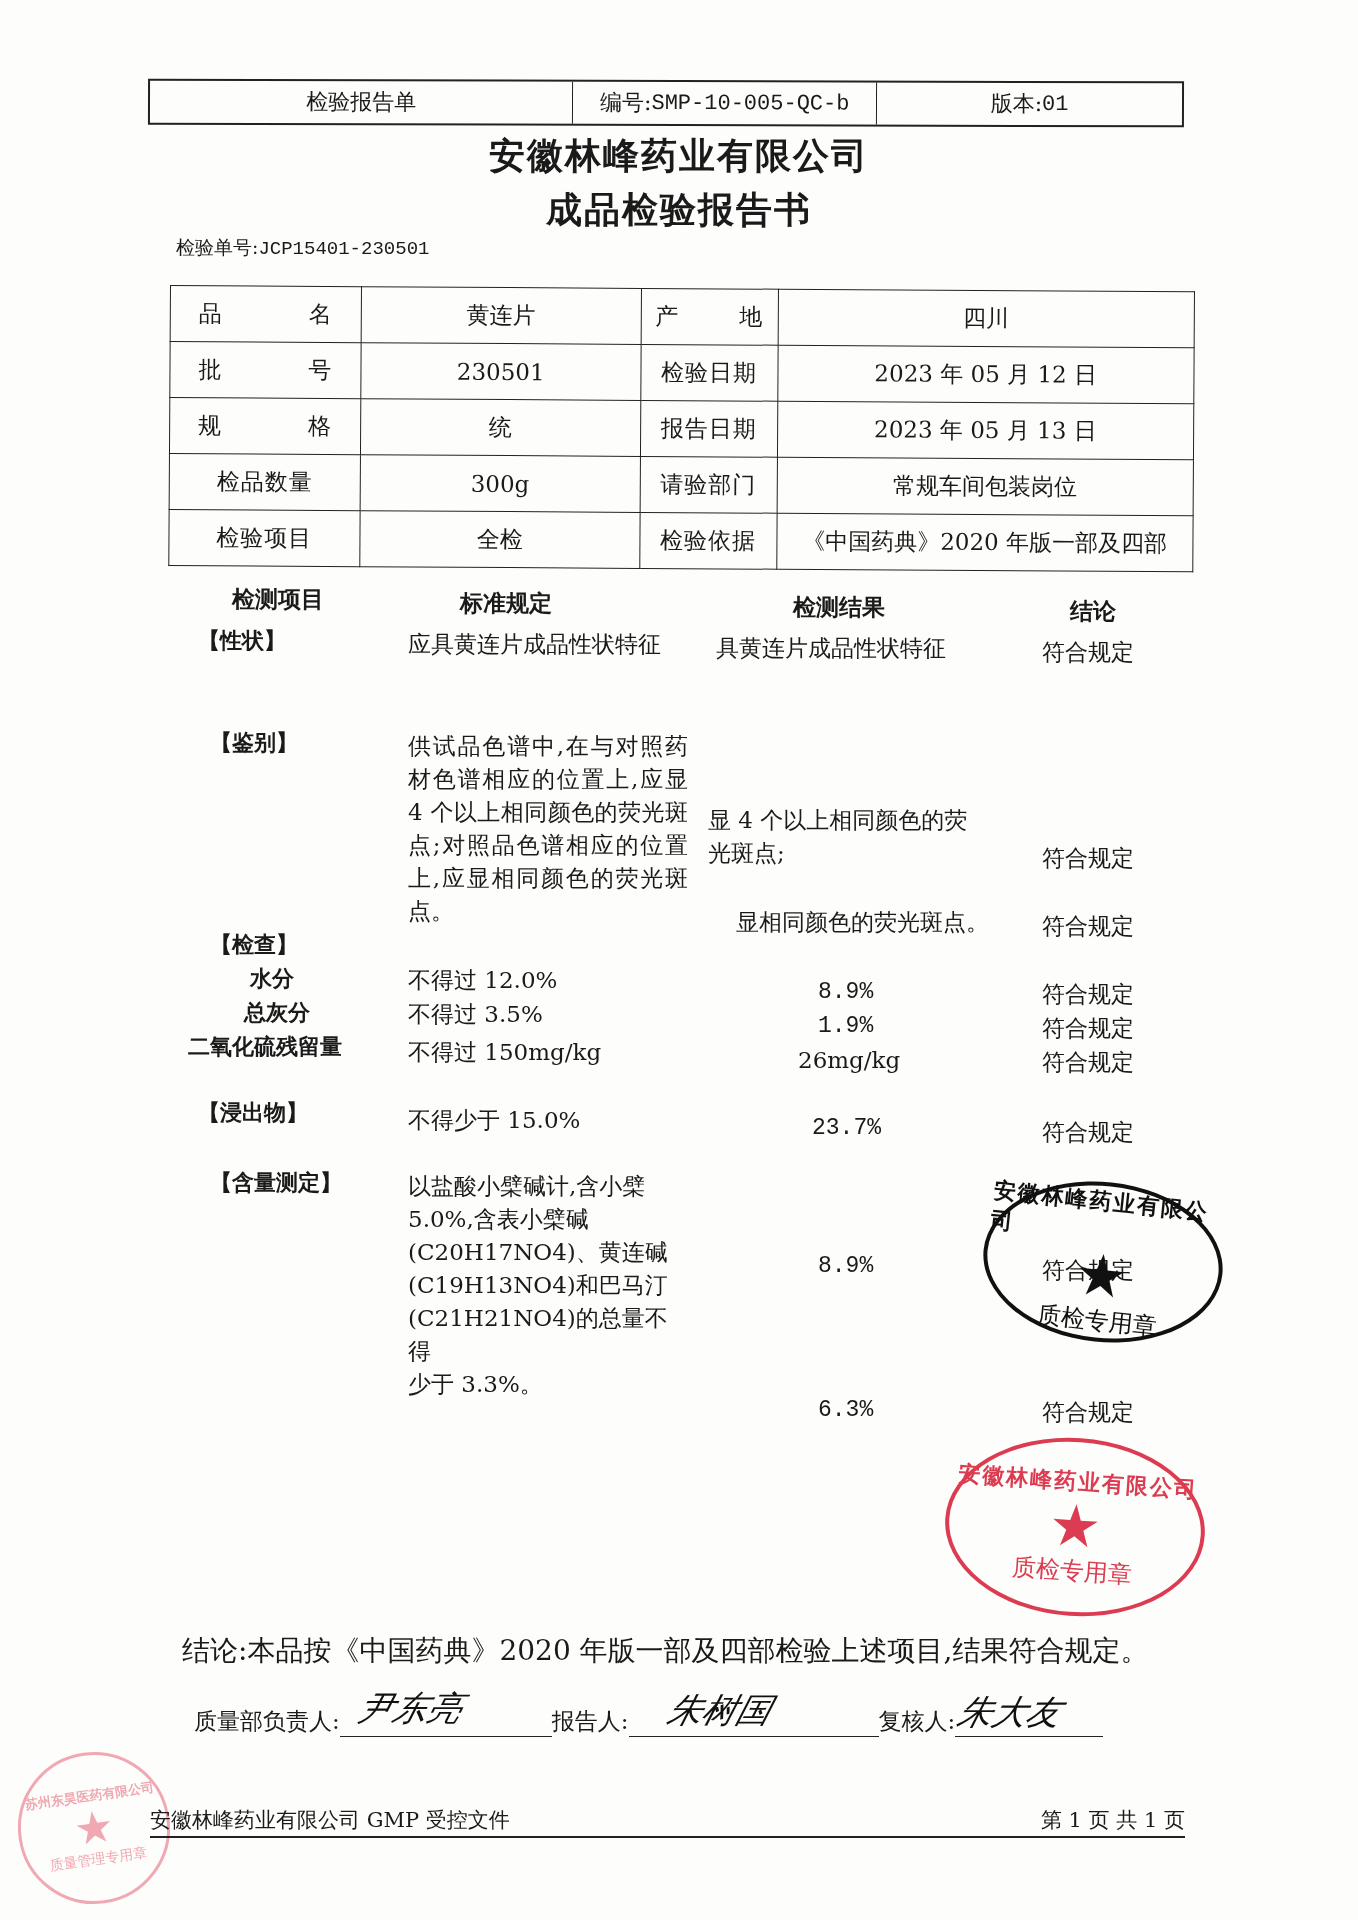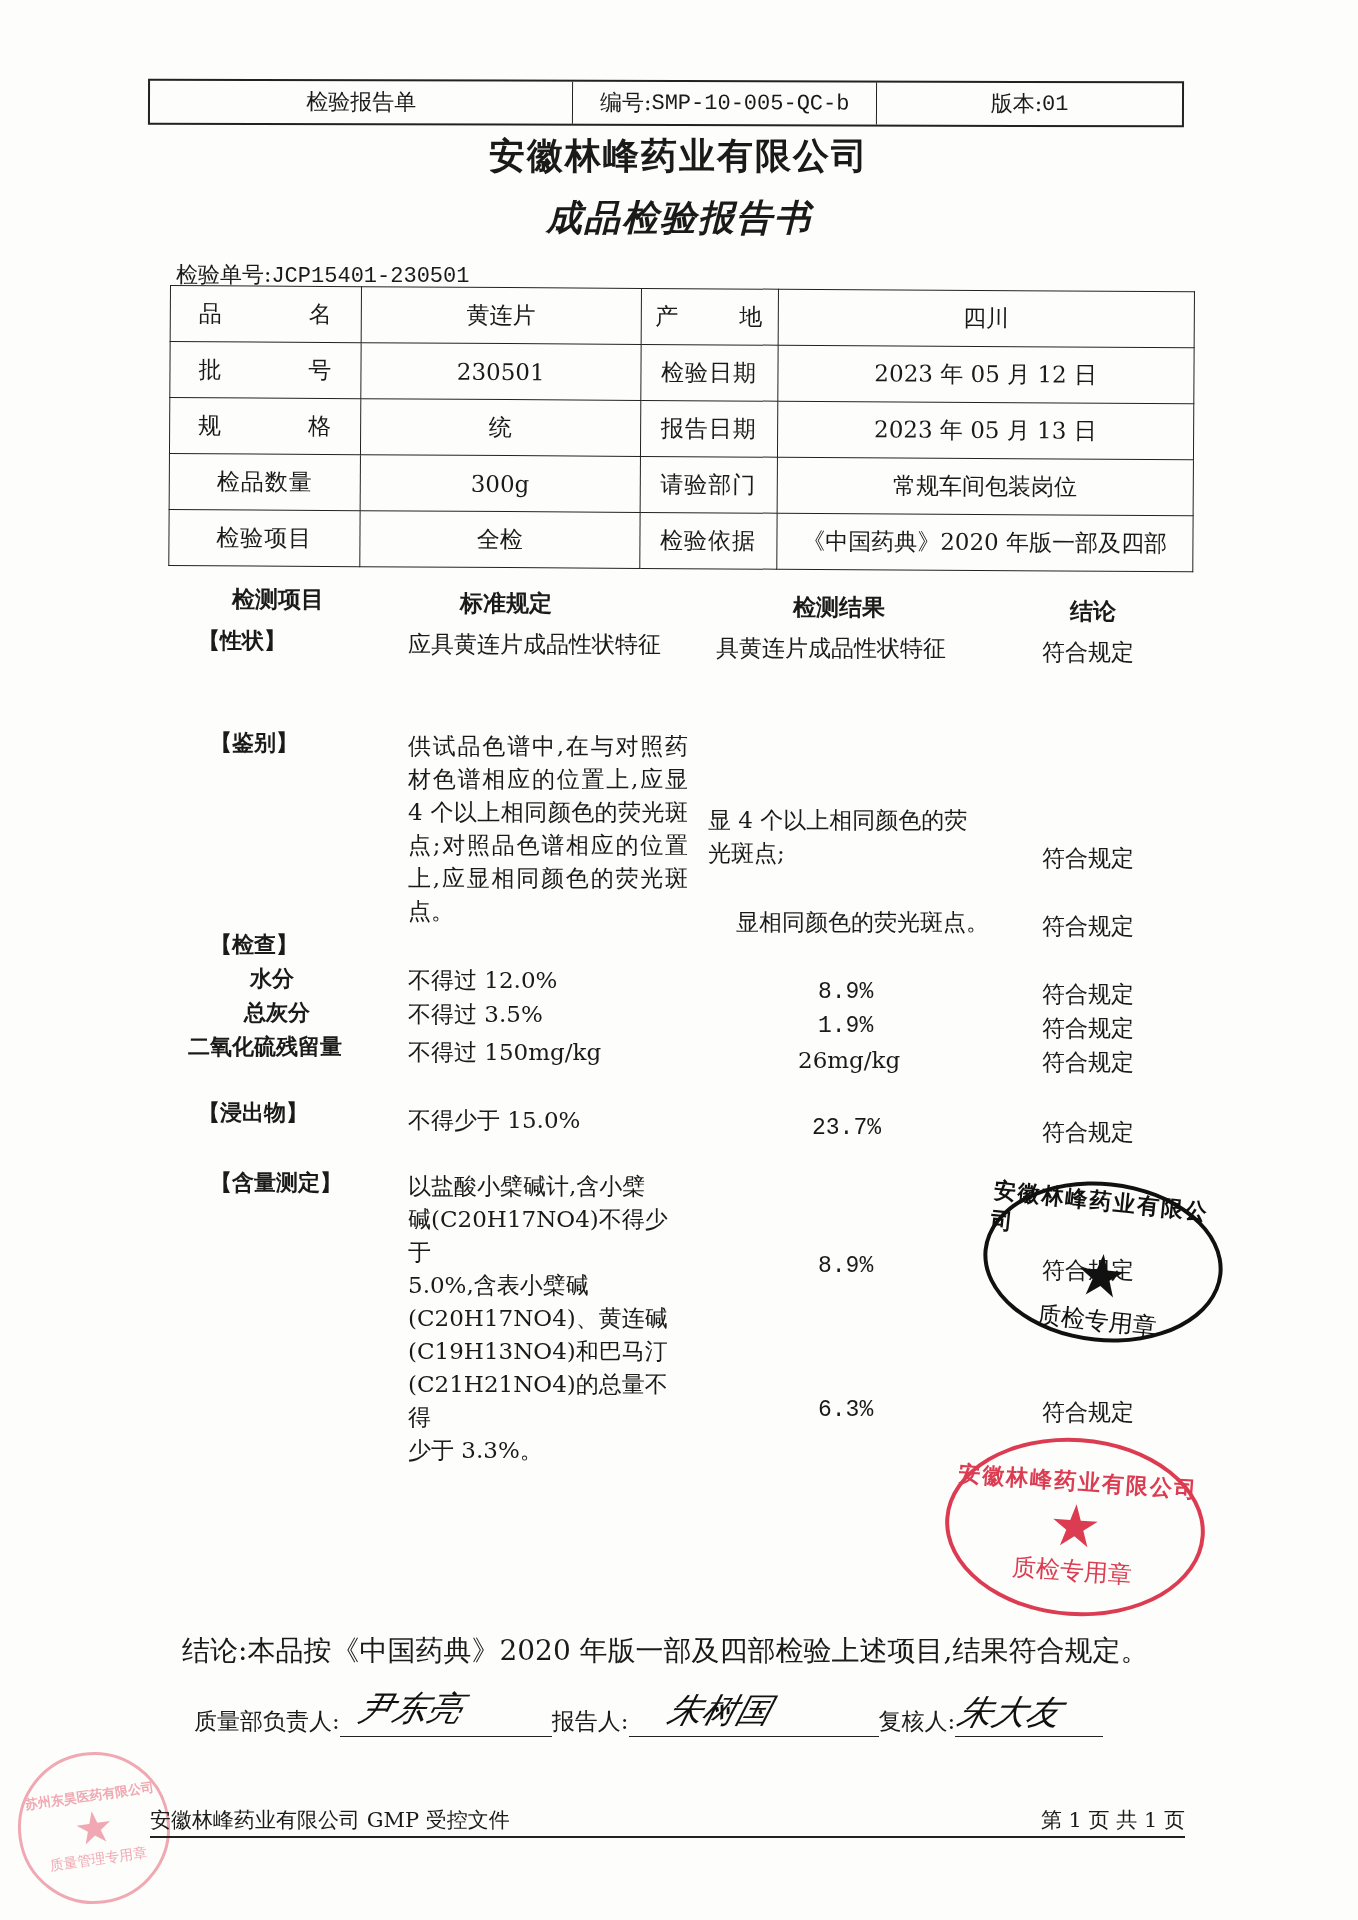--- a/index.html
+++ b/index.html
@@ -9,21 +9,21 @@
   }
   .abs { position:absolute; }
   
   .hdr { left:148px; top:80px; width:1036px; height:46px; border:2px solid #222; display:flex; box-sizing:border-box; transform:rotate(0.15deg); }
   .hdr > div { display:flex; align-items:center; justify-content:center; font-size:22px; border-right:1.5px solid #222; box-sizing:border-box; }
   .hdr > div:last-child { border-right:none; }
   .hdr .c1 { width:425px; }
   .hdr .c2 { width:305px; font-family:"Liberation Mono", "DejaVu Sans Mono", monospace; }
   .hdr .c3 { width:306px; }
   .title { left:0; width:1358px; text-align:center; font-family:"DejaVu Sans", sans-serif; font-weight:bold; font-size:36px; letter-spacing:2px; }
-  .docno { left:176px; top:260px; font-size:22px; }
+  .docno { left:176px; top:235px; font-size:19px; }
   .docno .mono { font-family:"Liberation Mono", "DejaVu Sans Mono", monospace; }
   
   .info { left:170px; top:285px; width:1025px; border-collapse:collapse; transform:rotate(0.35deg); transform-origin:left top; }
   .info td { border:1.5px solid #222; height:55px; text-align:center; font-size:23px; padding:0; }
   .info td.lbl { letter-spacing:1px; }
   .spread { display:flex; justify-content:space-between; padding:0 28px; }
   
   .colh { font-family:"DejaVu Sans", sans-serif; font-weight:bold; font-size:23px; }
   .row-lbl { font-family:"DejaVu Sans", sans-serif; font-weight:bold; font-size:22px; }
   .txt { font-size:23px; line-height:33px; }
@@ -52,21 +52,21 @@
     <span style="font-family:'DejaVu Serif',serif">编号:</span>
     <span>SMP-10-005-QC-b</span>
   </div>
   <div class="c3">
     <span>版本:</span>
     <span class="mono">01</span>
   </div>
 </div>
 
 <div class="abs title" style="top:132px;">安徽林峰药业有限公司</div>
-<div class="abs title" style="top:194px;font-style:italic;">成品检验报告书</div>
+<div class="abs title" style="top:186px;">成品检验报告书</div>
 
 <div class="abs docno">
   <span>检验单号:</span><span class="mono">JCP15401-230501</span>
 </div>
 
 <table class="abs info">
   <colgroup>
       <col style="width:191px">
       <col style="width:280px">
       <col style="width:137px">
@@ -161,21 +161,20 @@
 <div class="abs txt" style="left:1042px; top:1046px;">符合规定</div>
 
 <div class="abs row-lbl" style="left:198px; top:1098px;">【浸出物】</div>
 <div class="abs txt" style="left:408px; top:1104px;">不得少于 15.0%</div>
 <div class="abs txt mono" style="left:812px; top:1112px;">23.7%</div>
 <div class="abs txt" style="left:1042px; top:1116px;">符合规定</div>
 
 <div class="abs row-lbl" style="left:210px; top:1168px;">【含量测定】</div>
 <div class="abs txt" style="left:408px; top:1170px; width:280px;">
   <div>以盐酸小檗碱计,含小檗</div>
-  <div>碱(C20H17NO4)不得少于</div>
   <div>5.0%,含表小檗碱</div>
   <div>(C20H17NO4)、黄连碱</div>
   <div>(C19H13NO4)和巴马汀</div>
   <div>(C21H21NO4)的总量不得</div>
   <div>少于 3.3%。</div>
 </div>
 <div class="abs txt mono" style="left:818px; top:1250px;">8.9%</div>
 <div class="abs txt" style="left:1042px; top:1254px; z-index:0;">符合规定</div>
 <div class="abs txt mono" style="left:818px; top:1394px;">6.3%</div>
 <div class="abs txt" style="left:1042px; top:1396px;">符合规定</div>

